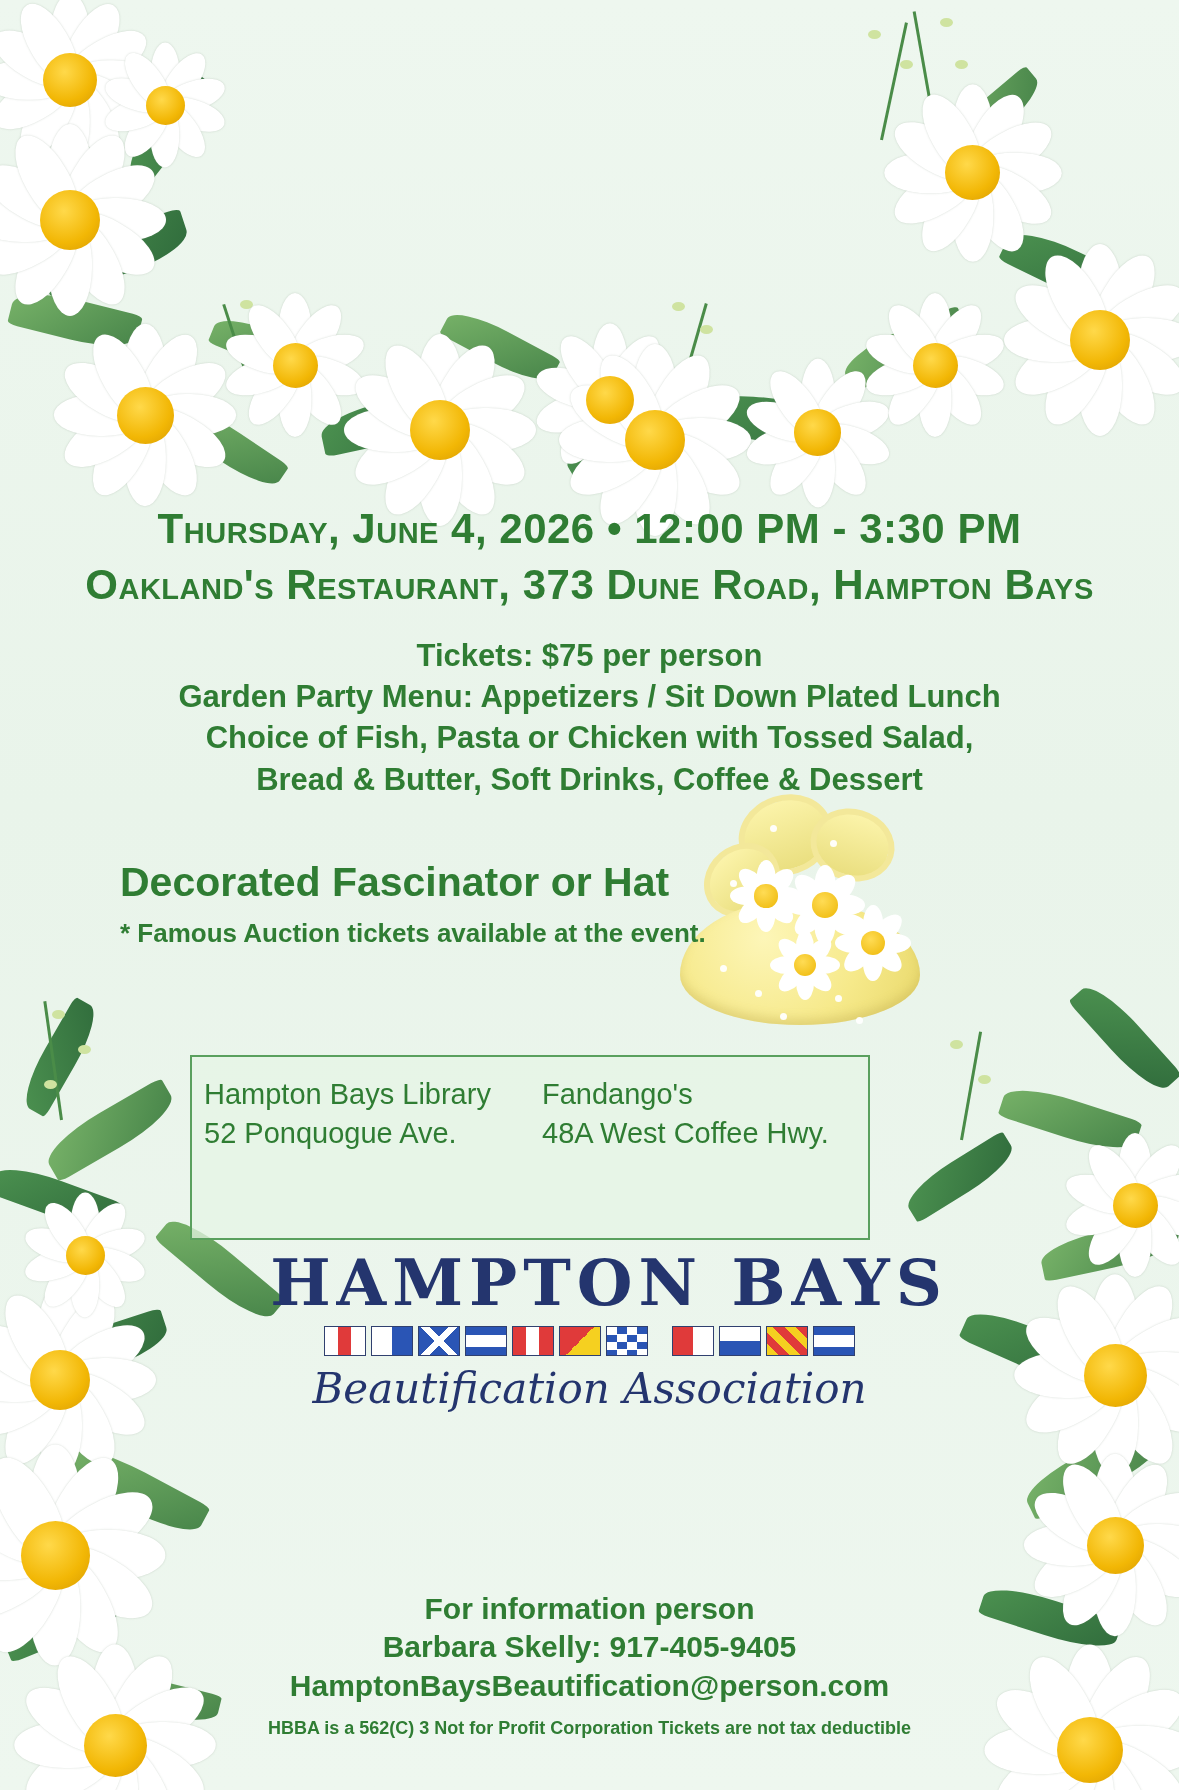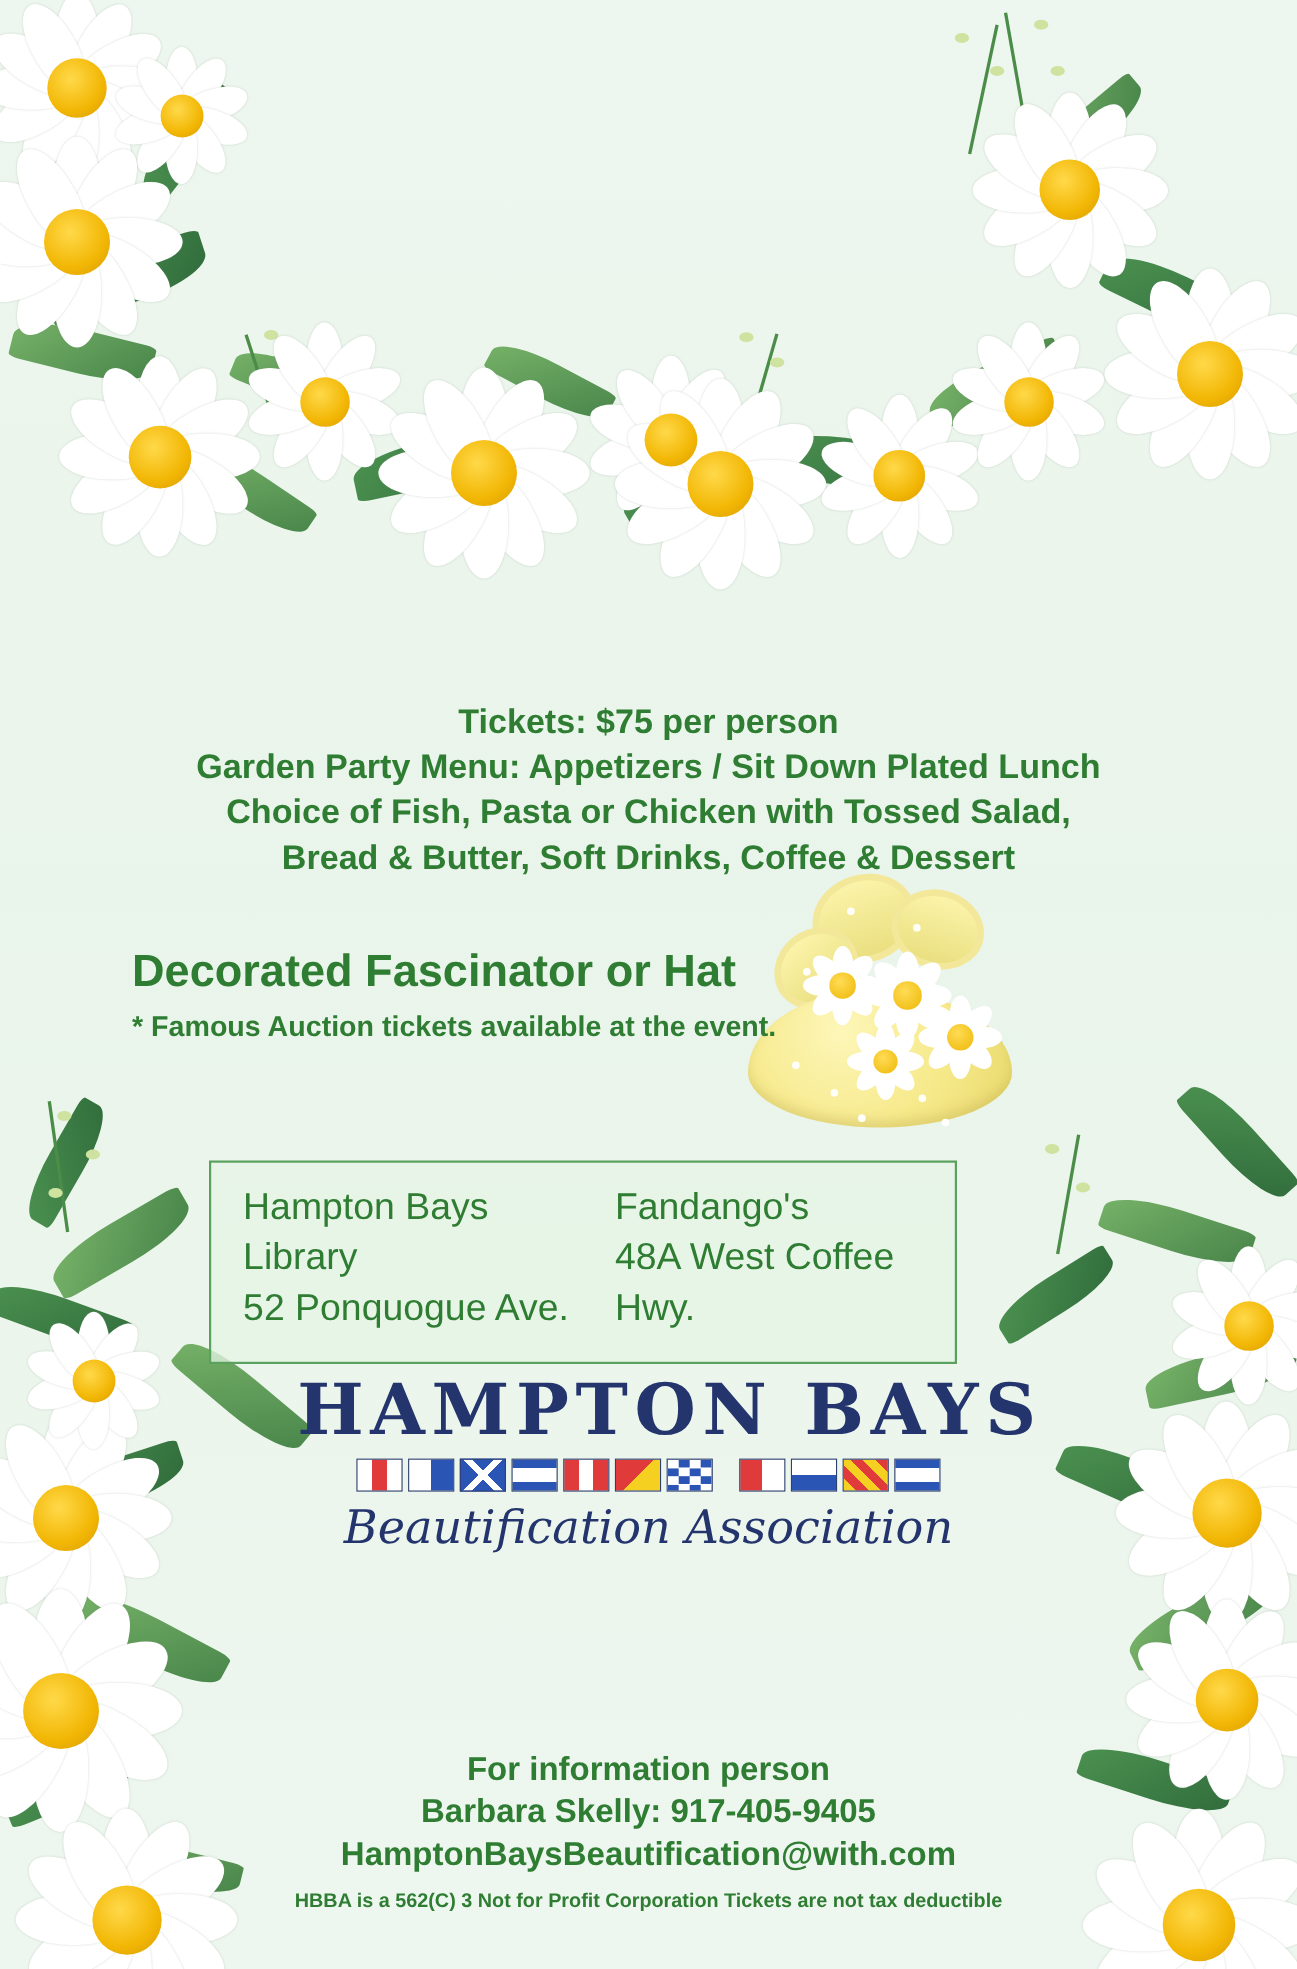--- a/index.html
+++ b/index.html
@@ -129,21 +129,21 @@
     background: rgba(230,244,230,.75);
     z-index:6;
   }
   .locations .title {
     text-align:center; color:#2f7d33; font-weight:bold; font-size:33px;
     margin-top:18px;
   }
   .locations .cols {
     display:flex; margin-top:18px; padding:0 12px;
   }
-  .locations .col { flex:1; color:#2f7d33; font-size:34px; line-height:1.35;margin-left:17px; }
+  .locations .col { flex:1; color:#2f7d33; font-size:29px; line-height:1.35; }
   .locations .col.right { padding-left: 24px; }
 
   
   .logo { position:absolute; left:0; top:1245px; width:1179px; z-index:6; text-align:center; }
   .logo .name {
     font-family:"DejaVu Serif", serif;
     color:#24356e; font-size:64px; letter-spacing:6px; font-weight:bold;padding-left:39px;
   }
   .flags { display:flex; justify-content:center; gap:5px; margin-top:6px; }
   .flag { width:42px; height:30px; border:1px solid #30406f; position:relative; overflow:hidden; background:#fff; }
@@ -361,20 +361,24 @@
       <div class="petal" style="transform:translate(-50%,-100%) rotate(210deg);"></div>
       <div class="petal" style="transform:translate(-50%,-100%) rotate(240deg);"></div>
       <div class="petal" style="transform:translate(-50%,-100%) rotate(270deg);"></div>
       <div class="petal" style="transform:translate(-50%,-100%) rotate(300deg);"></div>
       <div class="petal" style="transform:translate(-50%,-100%) rotate(330deg);"></div>
       <div class="center"></div>
     </div>
   </div>
 
 
+  <div class="when">
+    <div class="l1">Thursday, June 4, 2026 • 12:00 PM - 3:30 PM</div>
+    <div class="l2">Oakland's Restaurant, 373 Dune Road, Hampton Bays</div>
+  </div>
 
   <div class="tickets">
     <div>Tickets:  $75 per person</div>
     <div>Garden Party Menu:  Appetizers / Sit Down Plated Lunch</div>
     <div>Choice of Fish, Pasta or Chicken with Tossed Salad,</div>
     <div>Bread &amp; Butter, Soft Drinks, Coffee &amp; Dessert</div>
   </div>
 
   <div class="prize">
     <div>Decorated Fascinator or Hat</div>
@@ -477,21 +481,21 @@
       <div class="flag" style="background:
         repeating-linear-gradient(45deg,#f5d020 0 8px,#e03a3a 8px 16px);"></div>
       <div class="flag" style="background:linear-gradient(180deg,#2a55b5 0 28%,#fff 28% 72%,#2a55b5 72% 100%);"></div>
     </div>
     <div class="sub">Beautification Association</div>
   </div>
 
   <div class="contact">
     <div>For information person</div>
     <div>Barbara Skelly:  917-405-9405</div>
-    <div>HamptonBaysBeautification@with.com</div>
+    <div>HamptonBaysBeautification@person.com</div>
   </div>
   <div class="disclaimer">HBBA is a 562(C) 3 Not for Profit Corporation Tickets are not tax deductible</div>
 
   <div>
 
     <div class="leaf" style="left:0px;top:1040px;width:120px;height:34px;transform:rotate(-60deg);"></div>
     <div class="leaf light" style="left:40px;top:1110px;width:140px;height:40px;transform:rotate(-30deg);"></div>
     <div class="leaf" style="left:-10px;top:1180px;width:130px;height:36px;transform:rotate(20deg);"></div>
     <div class="leaf light" style="left:150px;top:1250px;width:140px;height:38px;transform:rotate(40deg);"></div>
     <div class="leaf" style="left:20px;top:1330px;width:150px;height:42px;transform:rotate(-18deg);"></div>

